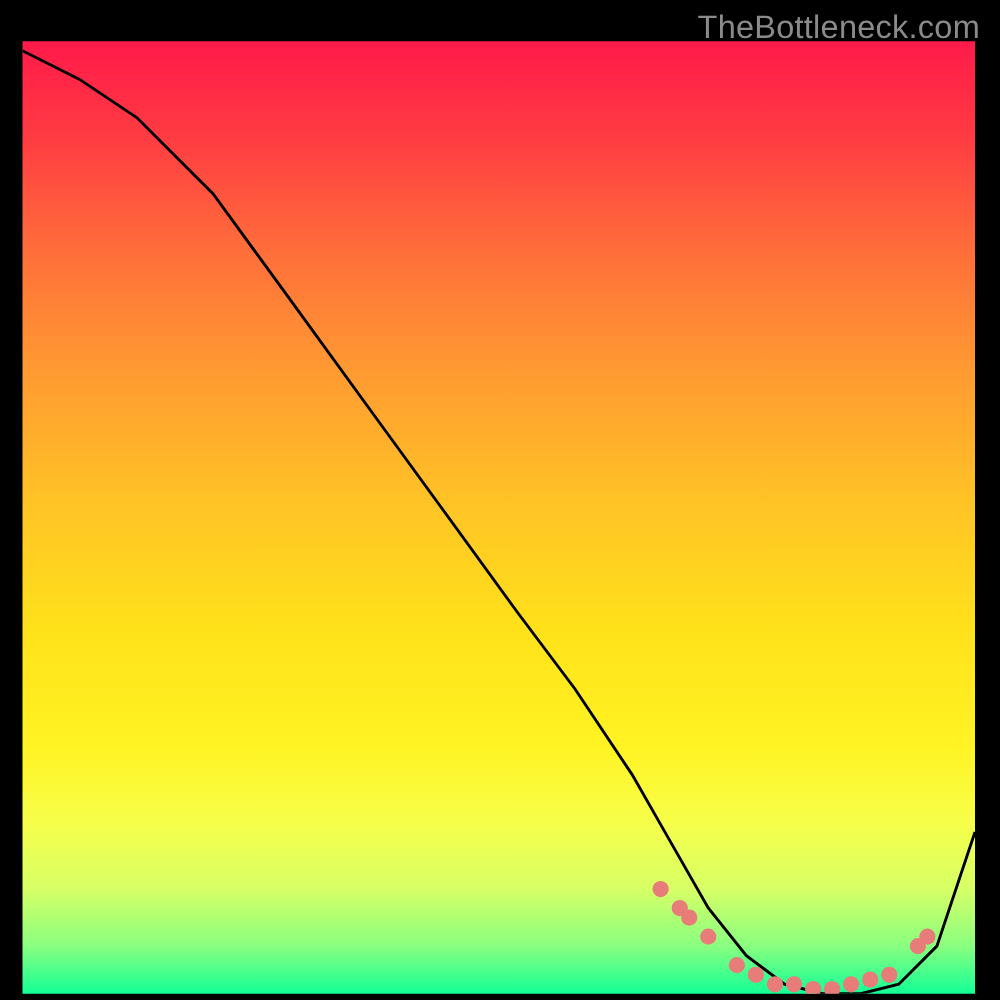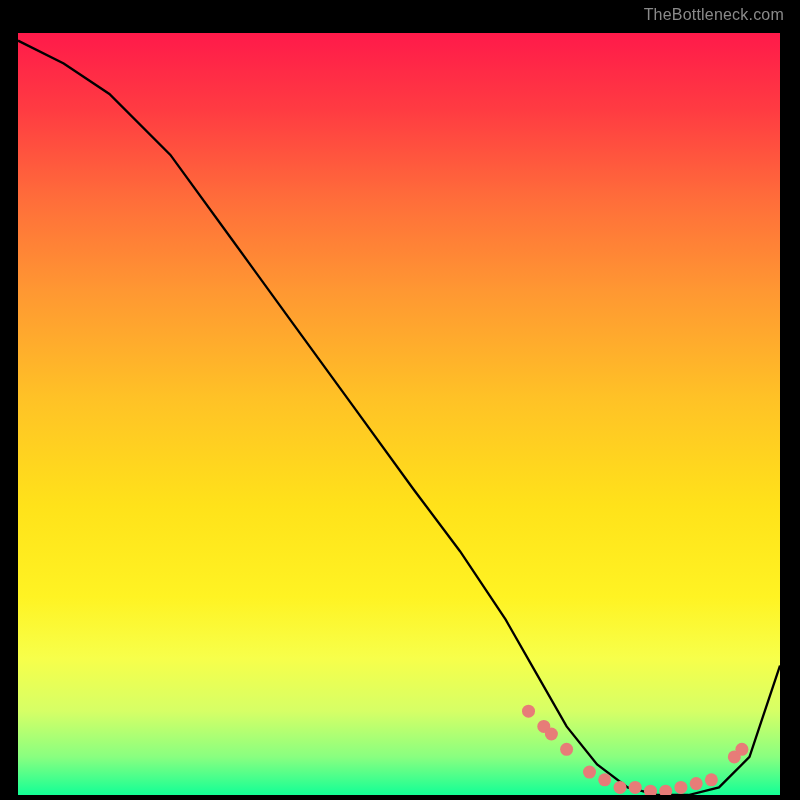--- a/index.html
+++ b/index.html
@@ -36,21 +36,21 @@
       #d6ff66 89%,
       #89ff80 95%,
       #13ff96 100%);
   }
   .watermark {
     position: absolute;
     top: 6px;
     right: 16px;
     color: #8a8a8a;
     font-family: Arial, Helvetica, sans-serif;
-    font-size: 16px;
+    font-size: 26px;
     font-weight: 500;
     letter-spacing: 0.2px;
   }
   svg.curve {
     position: absolute;
     left: 0;
     top: 0;
     width: 762px;
     height: 762px;
   }

